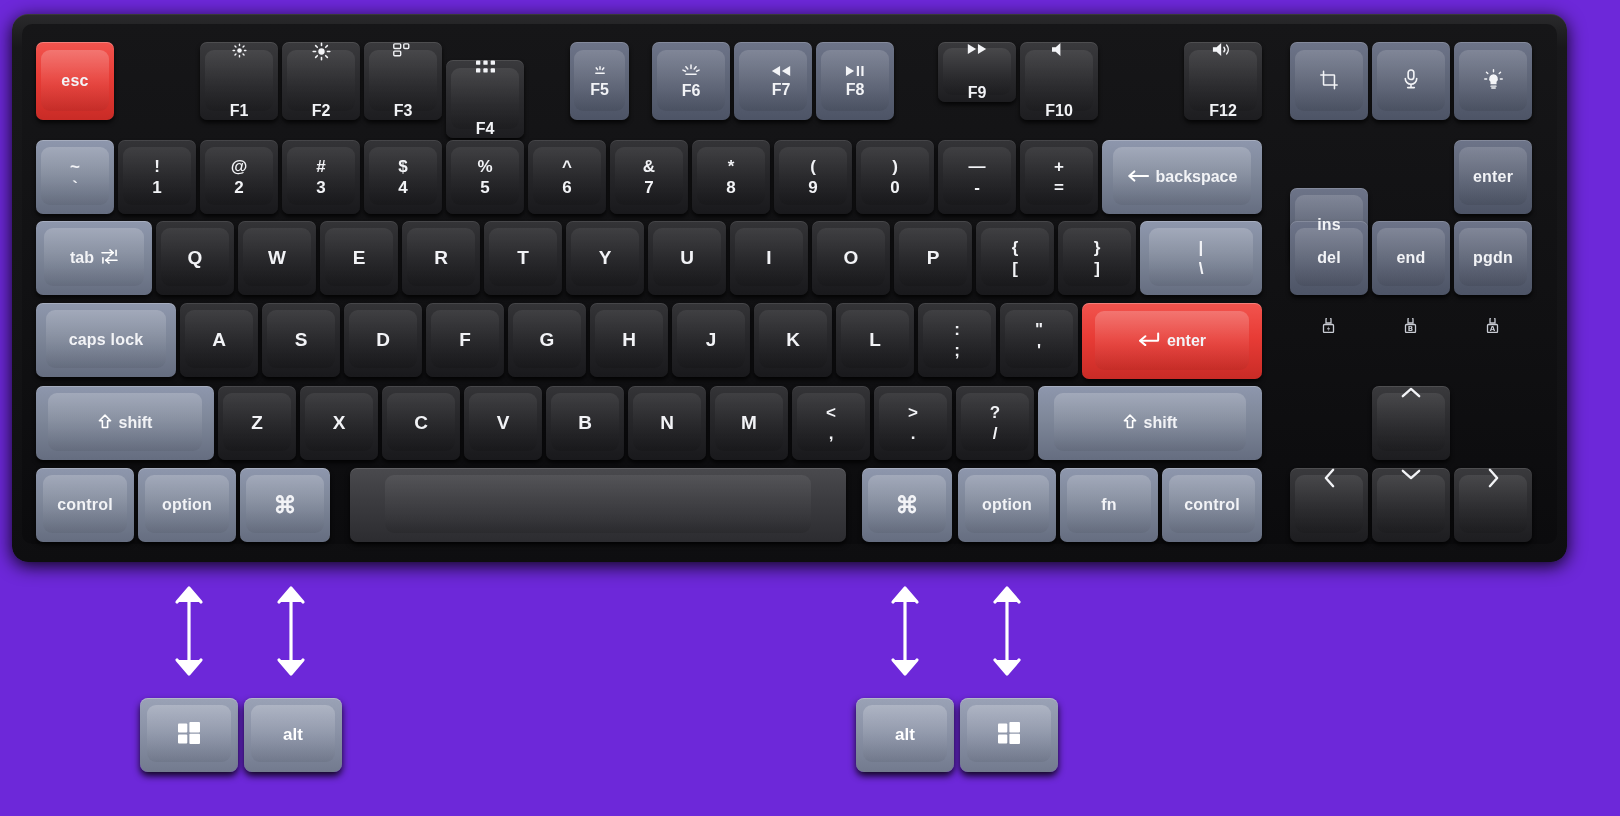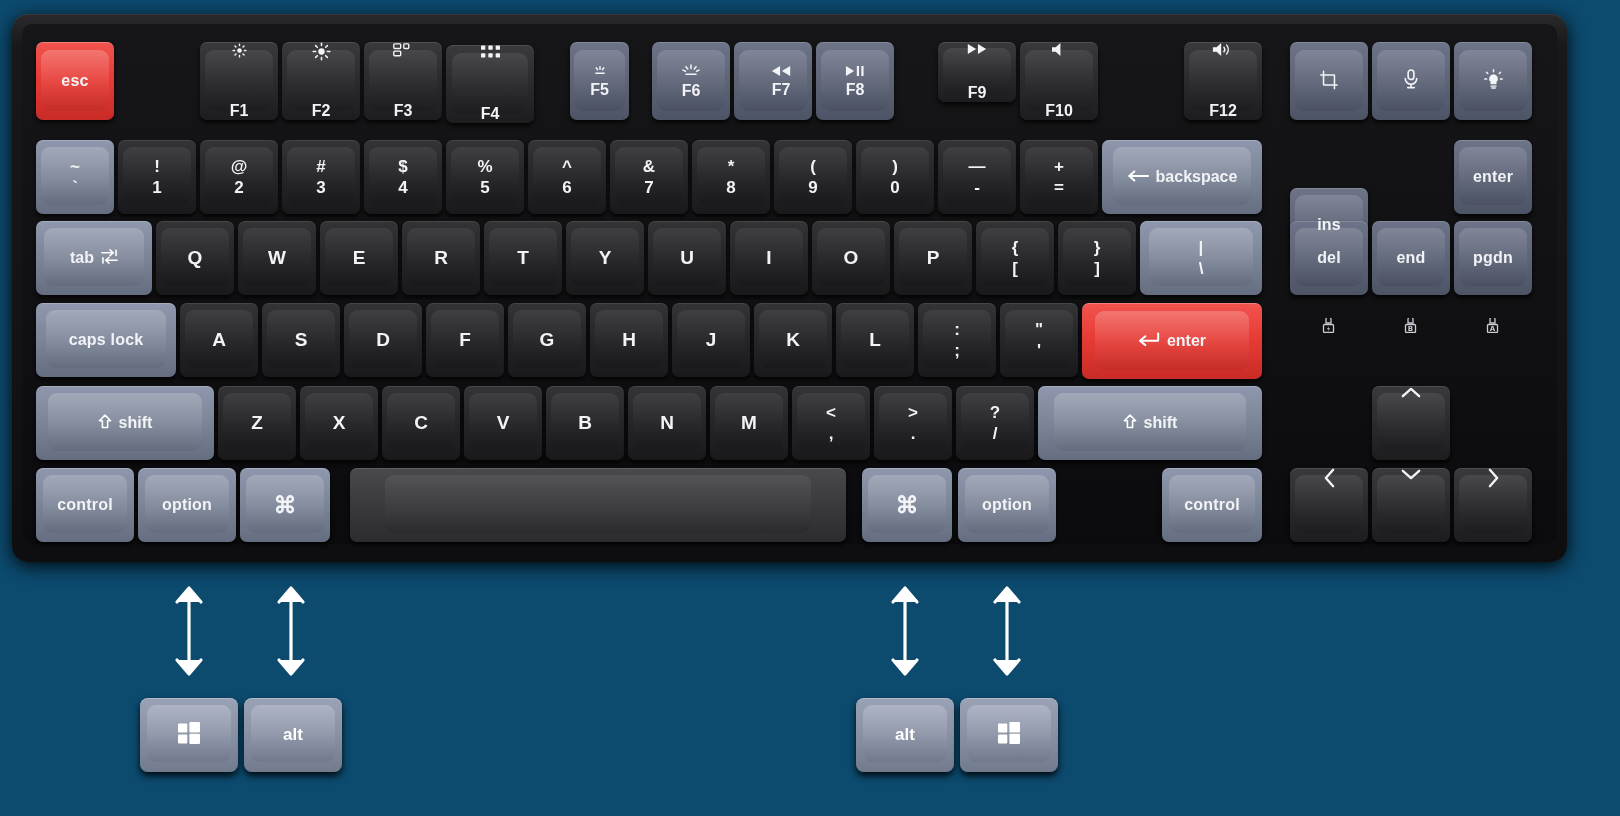--- a/index.html
+++ b/index.html
@@ -1,18 +1,18 @@
 <!DOCTYPE html>
 <html><head>
 <meta charset="utf-8">
 <style>
   html,body{margin:0;padding:0;background:#000;}
   body{width:1620px;height:816px;overflow:hidden;font-family:"Liberation Sans",sans-serif;}
 
-  #stage{position:relative;width:1620px;height:816px;background:#0c4a6e;}
+  #stage{position:relative;width:1620px;height:816px;background:#6d28d9;}
 
   
   #case{
     position:absolute;left:12px;top:14px;width:1555px;height:548px;
     border-radius:16px;
     background:linear-gradient(180deg,#2a2a2c 0%,#18181a 6%,#141416 55%,#0e0e10 100%);
     box-shadow:0 4px 18px rgba(0,0,0,.9), inset 0 1px 0 rgba(255,255,255,.07);
   }
   #plate{
     position:absolute;left:10px;top:10px;width:1535px;height:520px;
@@ -141,21 +141,21 @@
     <span class="glyph">
       <svg width="20" height="16" viewBox="0 0 26 18" fill="none" stroke="#f2f3f6" stroke-width="1.8">
         <rect x="1" y="1" width="9" height="6" rx="1.2"></rect>
         <rect x="1" y="10.5" width="9" height="6" rx="1.2"></rect>
         <rect x="14" y="1" width="6.5" height="6" rx="1.2"></rect>
       </svg>
     </span>
     <div class="lbl fnum">F3</div>
   </div>
 
-  <div class="key k-dark" style="left:446px;top:45px;width:88px;height:78px;">
+  <div class="key k-dark" style="left:446px;top:60px;width:78px;height:78px;">
     <div class="cap"></div>
     <span class="glyph">
       <svg width="19" height="14" viewBox="0 0 22 15" fill="#f2f3f6">
         <rect x="0" y="0" width="5" height="5" rx="1"></rect>
           <rect x="8.5" y="0" width="5" height="5" rx="1"></rect>
           <rect x="17" y="0" width="5" height="5" rx="1"></rect>
         <rect x="0" y="9" width="5" height="5" rx="1"></rect>
           <rect x="8.5" y="9" width="5" height="5" rx="1"></rect>
           <rect x="17" y="9" width="5" height="5" rx="1"></rect>
       </svg>
@@ -623,20 +623,24 @@
     <div class="cap"></div>
   </div>
   <div class="key k-blue" style="left:862px;top:468px;width:90px;height:74px;">
     <div class="cap"></div>
       <div class="lbl" style="font-size:23px;">⌘</div>
   </div>
   <div class="key k-blue" style="left:958px;top:468px;width:98px;height:74px;">
     <div class="cap"></div>
       <div class="lbl word">option</div>
   </div>
+  <div class="key k-blue" style="left:1060px;top:468px;width:98px;height:74px;">
+    <div class="cap"></div>
+      <div class="lbl word">fn</div>
+  </div>
   <div class="key k-blue" style="left:1162px;top:468px;width:100px;height:74px;">
     <div class="cap"></div>
       <div class="lbl word">control</div>
   </div>
 
   <div class="key k-dark" style="left:1290px;top:468px;width:78px;height:74px;">
     <div class="cap"></div>
     <span class="glyph">
       <svg width="13" height="20" viewBox="0 0 14 22" fill="none" stroke="#f2f3f6" stroke-width="2.6" stroke-linecap="round" stroke-linejoin="round">
           <path d="M11 2 L3 11 L11 20"></path>

